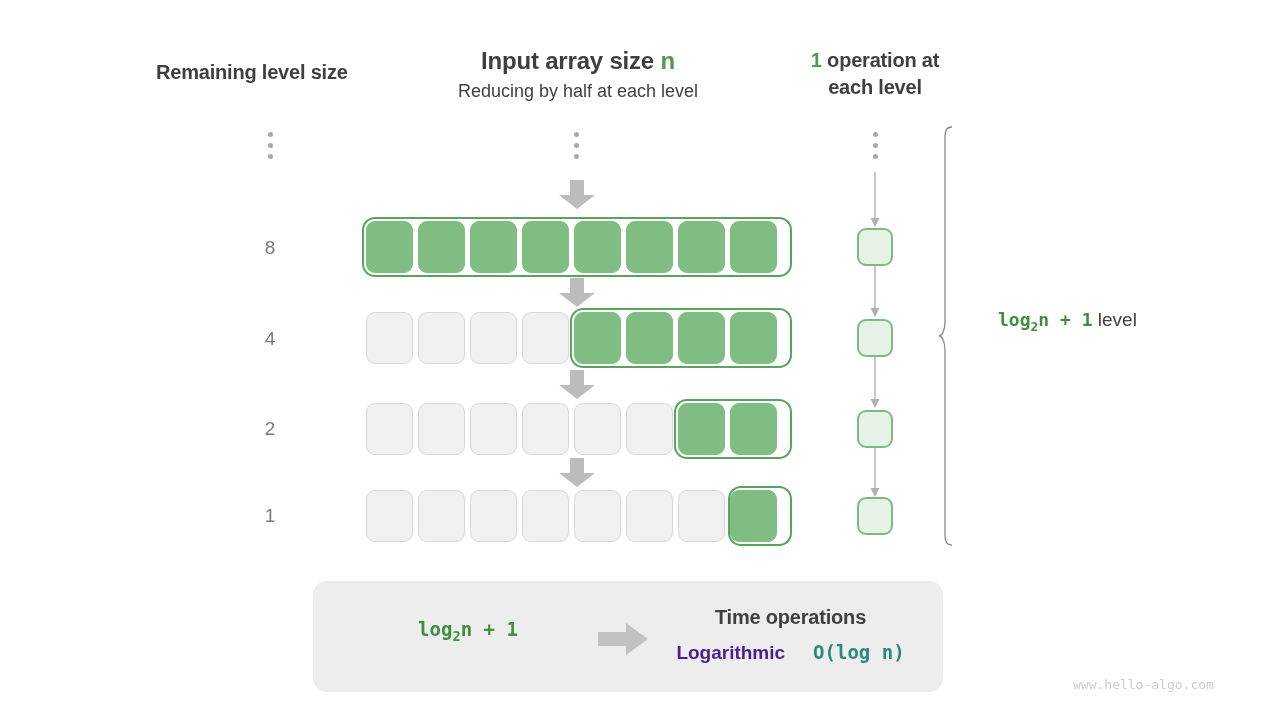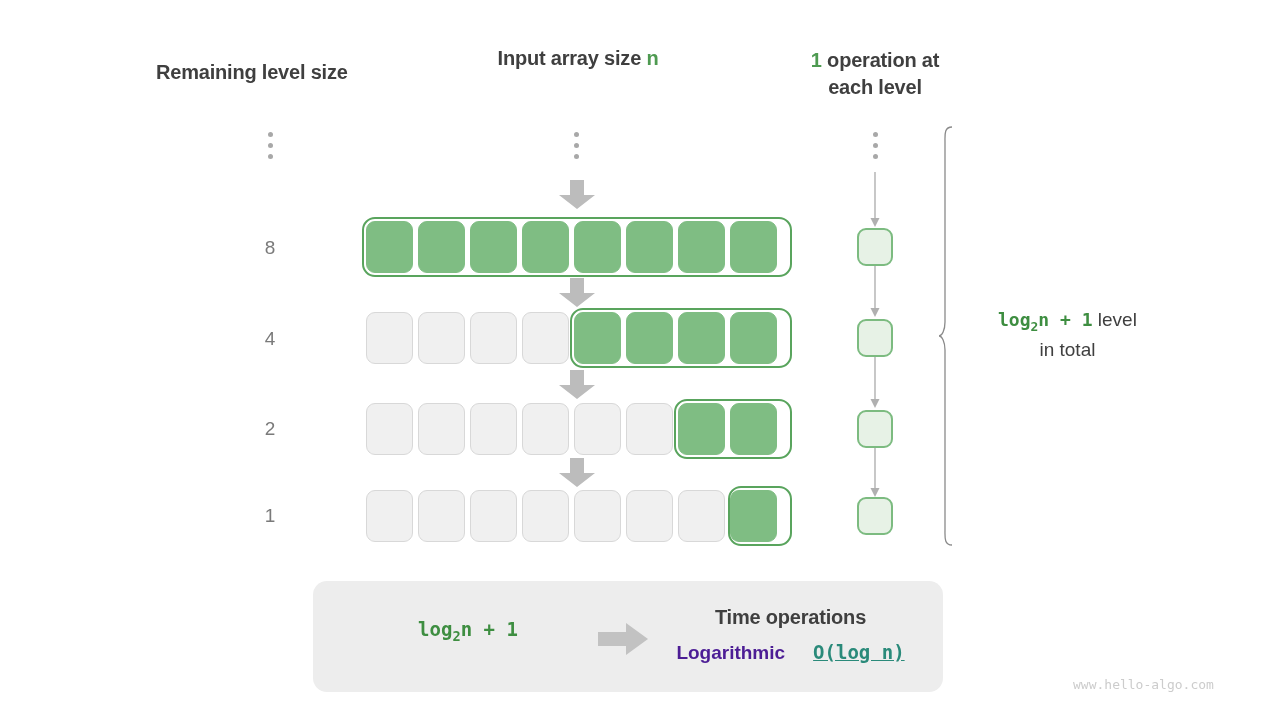--- a/index.html
+++ b/index.html
@@ -17,21 +17,21 @@
   .hd-left {
     position:absolute; left:156px; top:61px;
     font-size:20px; font-weight:bold; color:#3f3f3f;
     letter-spacing:-0.2px; white-space:nowrap;
   }
   .hd-mid {
     position:absolute; left:578px; top:47px;
     transform:translateX(-50%);
     text-align:center; white-space:nowrap;
   }
-  .hd-mid .l1 { font-size:20px; font-weight:bold; color:#3f3f3f; letter-spacing:-0.2px; }
+  .hd-mid .l1 { font-size:24px; font-weight:bold; color:#3f3f3f; letter-spacing:-0.2px; }
   .hd-mid .l2 { font-size:18px; font-weight:normal; color:#3f3f3f; margin-top:6px; }
   .hd-right {
     position:absolute; left:875px; top:47px;
     transform:translateX(-50%);
     text-align:center; white-space:nowrap;
     font-size:20px; font-weight:bold; color:#3f3f3f; line-height:1.35;
     letter-spacing:-0.2px;
   }
   .green { color:#4e9a51; }
 
@@ -122,20 +122,21 @@
 <body>
 
 <div class="stage">
 
   <div class="hd-left">Remaining level size</div>
 
   <div class="hd-mid">
     <div class="l1">
       <span>Input array size </span><span class="green">n</span>
     </div>
+    <div class="l2">Reducing by half at each level</div>
   </div>
 
   <div class="hd-right">
     <div>
       <span class="green">1</span><span> operation at</span>
     </div>
     <div>each level</div>
   </div>
 
   <div class="vdots" style="left:265px; top:132px;">
@@ -261,37 +262,36 @@
   <div class="opcell" style="left:857px; top:497px;"></div>
 
   <div class="brace">
     <svg width="26" height="420" viewBox="0 0 26 420" preserveAspectRatio="none">
       <path d="M14 1 C6 1 7 9 7 16 L7 196 C7 204 4 210 1 210 C4 210 7 216 7 224 L7 404 C7 411 6 419 14 419" fill="none" stroke="#8a8a8a" stroke-width="1.3"></path>
     </svg>
   </div>
 
   <div class="caption">
     <span class="mono">log<sub>2</sub>n + 1</span><span> level</span>
-    <span class="r2">in total</span>
   </div>
 
   <div class="panel">
     <div class="col" style="left:20px; top:25px; width:270px;">
       <div class="v mono-green">log<sub>2</sub>n + 1</div>
     </div>
 
     <div class="arrow">
       <svg width="60" height="32" viewBox="0 0 60 32">
         <polygon points="0,9 28,9 28,0 50,16 28,32 28,23 0,23" fill="#c2c2c2"></polygon>
       </svg>
     </div>
 
     <div class="col" style="left:340px; top:25px; width:275px;">
       <div class="t">Time operations</div>
       <div class="v">
-        <span class="teal" style="font-weight:bold;">Logarithmic</span><span class="mono-teal" style="margin-left:28px;text-decoration:underline;">O(log n)</span>
+        <span class="teal" style="font-weight:bold;">Logarithmic</span><span class="mono-teal" style="margin-left:28px;">O(log n)</span>
       </div>
     </div>
   </div>
 
   <div class="wm">www.hello-algo.com</div>
 
 </div>
 
 </body></html>

